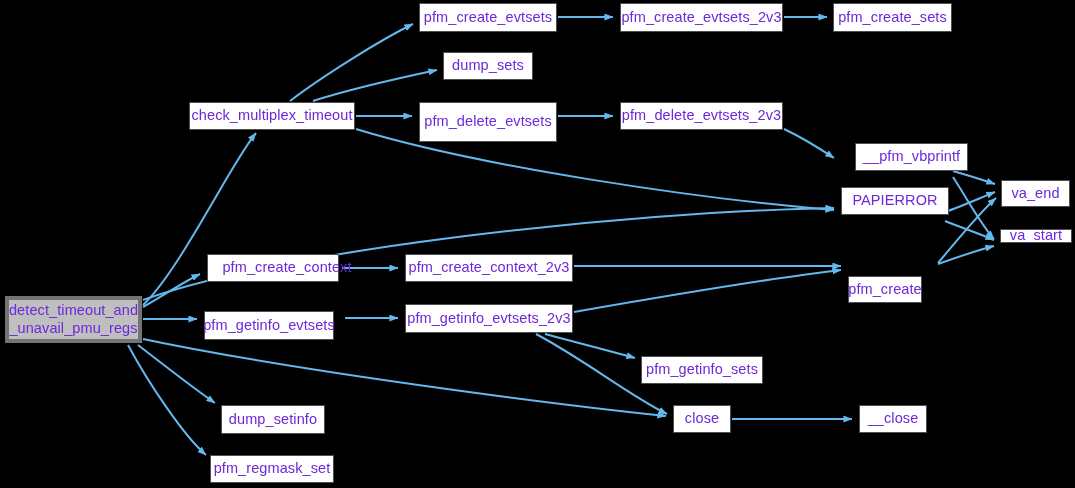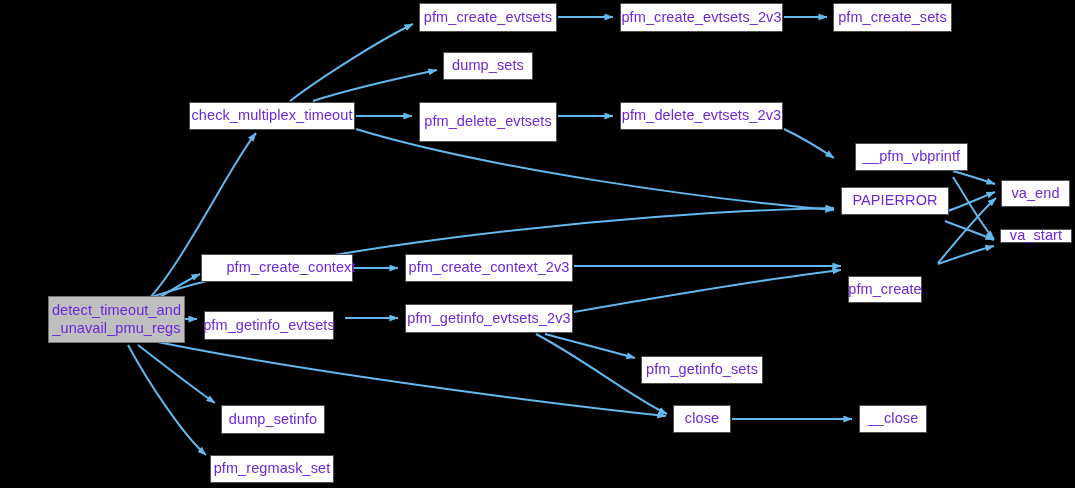--- a/index.html
+++ b/index.html
@@ -35,22 +35,21 @@
     color: #6d28d9;
     font-family: "Liberation Sans", sans-serif;
     font-size: 14.5px;
     line-height: 1.18;
     letter-spacing: 0.1px;
     white-space: pre;
     z-index: 5;
   }
   .node-box.root {
     background: #bfbfbf;
-    border: 1px solid #737373;
-    margin-left: 43px;
+    border: 4px solid #737373;
   }
 </style>
 </head>
 <body>
 
 <div id="graph-root">
   <svg class="graph-canvas" viewBox="0 0 1075 488" xmlns="http://www.w3.org/2000/svg">
     <defs>
       <marker id="arrowhead" markerWidth="9" markerHeight="7" refX="8.6" refY="3.5" orient="auto" markerUnits="userSpaceOnUse">
         <polygon points="0,0 9,3.5 0,7" fill="#63b8ee"></polygon>
@@ -94,21 +93,21 @@
       <div class="node-box" style="left: 419px; top: 3px; width: 138px; height: 29px;">pfm_create_evtsets</div>
       <div class="node-box" style="left: 443px; top: 52px; width: 90px; height: 28px;">dump_sets</div>
       <div class="node-box" style="left: 419px; top: 102px; width: 138px; height: 40px;">pfm_delete_evtsets</div>
       <div class="node-box" style="left: 620px; top: 3px; width: 163px; height: 29px;">pfm_create_evtsets_2v3</div>
       <div class="node-box" style="left: 620px; top: 102px; width: 163px; height: 28px;">pfm_delete_evtsets_2v3</div>
       <div class="node-box" style="left: 833px; top: 3px; width: 119px; height: 29px;">pfm_create_sets</div>
       <div class="node-box" style="left: 839px; top: 143px; width: 113px; height: 28px; margin-left: 16px;">__pfm_vbprintf</div>
       <div class="node-box" style="left: 841px; top: 187px; width: 108px; height: 28px;">PAPIERROR</div>
       <div class="node-box" style="left: 1001px; top: 180px; width: 69px; height: 27px;">va_end</div>
       <div class="node-box" style="left: 1000px; top: 229px; width: 72px; height: 14px;">va_start</div>
-      <div class="node-box" style="left: 201px; top: 254px; width: 152px; height: 28px; padding-left: 28px;">pfm_create_context</div>
+      <div class="node-box" style="left: 207px; top: 254px; width: 132px; height: 28px; padding-left: 28px;">pfm_create_context</div>
       <div class="node-box" style="left: 405px; top: 254px; width: 168px; height: 28px;">pfm_create_context_2v3</div>
       <div class="node-box" style="left: 848px; top: 255px; width: 74px; height: 27px; margin-top: 21px;">pfm_create</div>
       <div class="node-box" style="left: 204px; top: 311px; width: 130px; height: 29px;">pfm_getinfo_evtsets</div>
       <div class="node-box" style="left: 405px; top: 304px; width: 168px; height: 29px;">pfm_getinfo_evtsets_2v3</div>
       <div class="node-box" style="left: 641px; top: 356px; width: 122px; height: 28px;">pfm_getinfo_sets</div>
       <div class="node-box" style="left: 221px; top: 405px; width: 104px; height: 29px;">dump_setinfo</div>
       <div class="node-box" style="left: 673px; top: 405px; width: 58px; height: 28px;">close</div>
       <div class="node-box" style="left: 859px; top: 405px; width: 68px; height: 28px;">__close</div>
       <div class="node-box" style="left: 210px; top: 455px; width: 124px; height: 28px;">pfm_regmask_set</div>
     </div>

